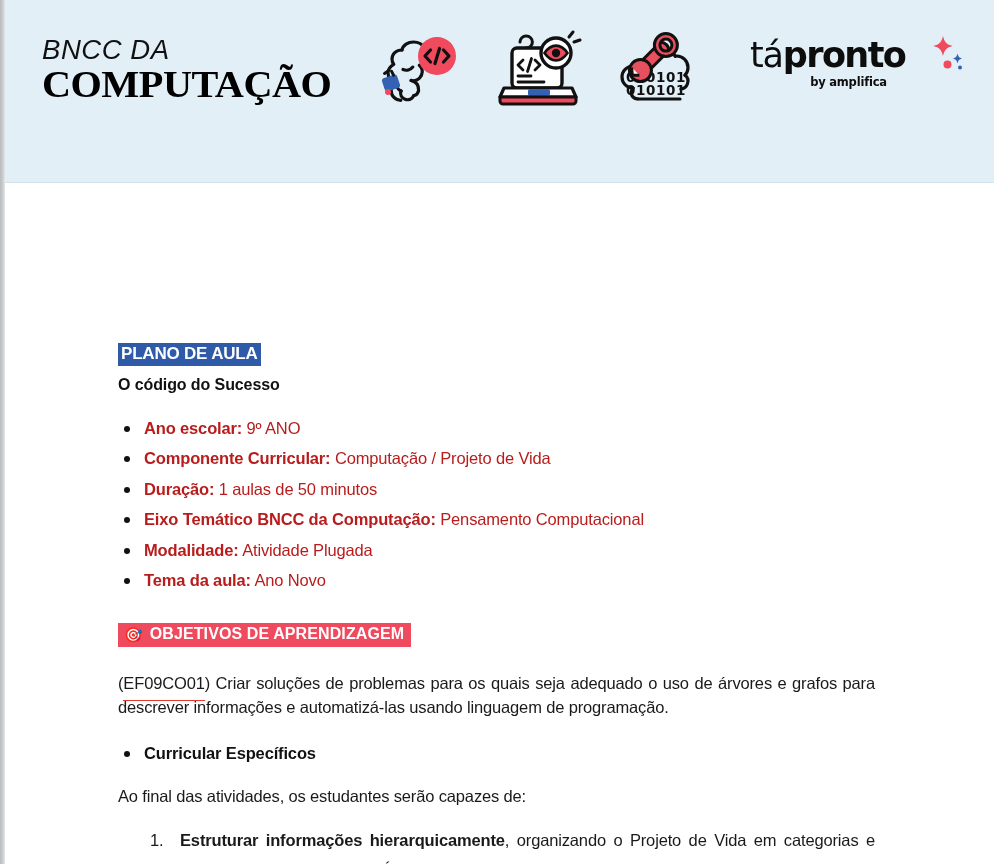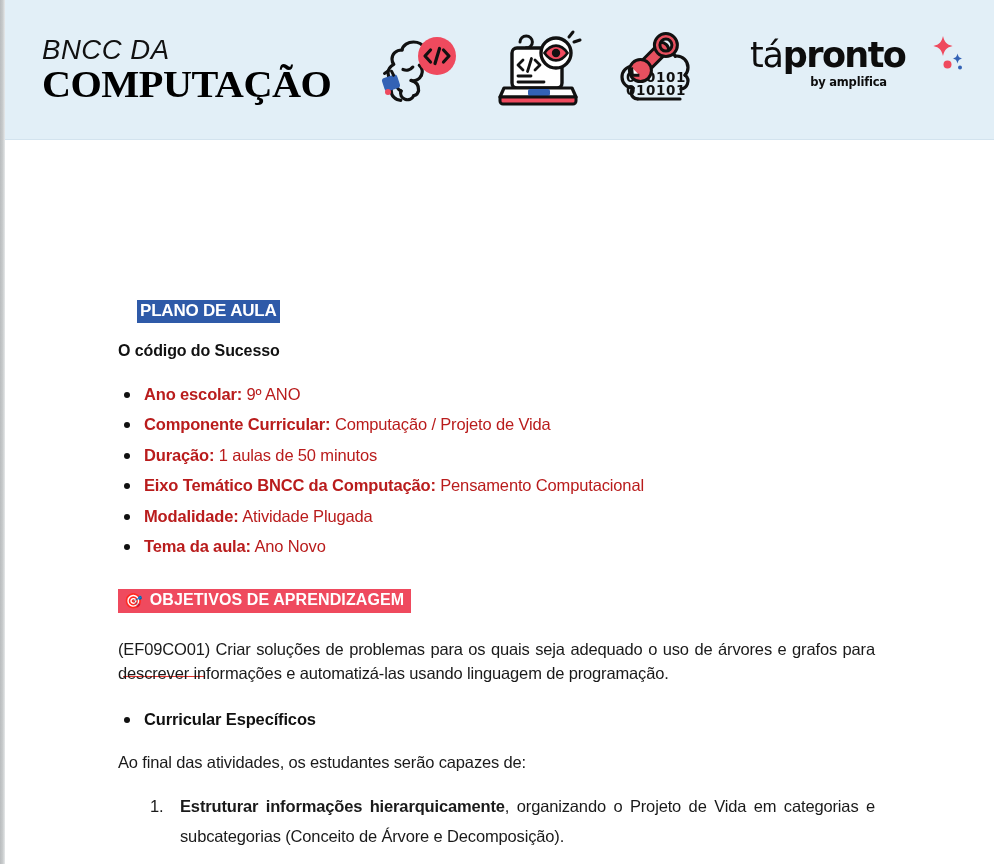--- a/index.html
+++ b/index.html
@@ -24,21 +24,21 @@
     top: 0;
     width: 5px;
     height: 864px;
     background: linear-gradient(to right, #b9bcbe 0%, #c9cccd 55%, #e7e9ea 100%);
     z-index: 5;
   }
 
   
   .header-banner {
     position: relative;
-    height: 140px;
+    height: 183px;
     background: #e2eff7;
     display: flex;
     align-items: center;
     padding-left: 5px;
     box-sizing: border-box;
     overflow: hidden;
   }
   .header-banner::after {
     content: "";
     position: absolute;
@@ -141,28 +141,27 @@
 
   .hl-blue {
     display: inline-block;
     background: #2e5aa8;
     color: #ffffff;
     font-weight: 700;
     font-size: 17px;
     letter-spacing: -0.2px;
     padding: 2px 3px 3px 3px;
     line-height: 1.05;
-    margin-left: 19px;
   }
   .subtitle {
     font-weight: 700;
     font-size: 16px;
     letter-spacing: -0.1px;
     color: #111111;
-    margin-top: 19px;
+    margin-top: 10px;
   }
 
   ul.meta-list {
     list-style: none;
     margin: 26px 0 0 0;
     padding: 0;
   }
   ul.meta-list > li {
     position: relative;
     padding-left: 26px;
@@ -203,21 +202,21 @@
   .bncc-skill {
     margin-top: 24px;
     font-size: 16.5px;
     line-height: 1.48;
     text-align: justify;
     color: #1a1a1a;
     letter-spacing: -0.15px;
   }
   .skill-code {
     border-bottom: 1.6px solid #e8352e;
-    padding-bottom: 18px;
+    padding-bottom: 8px;
   }
 
   ul.spec-head {
     list-style: none;
     margin: 26px 0 0 0;
     padding: 0;
   }
   ul.spec-head > li {
     position: relative;
     padding-left: 26px;

